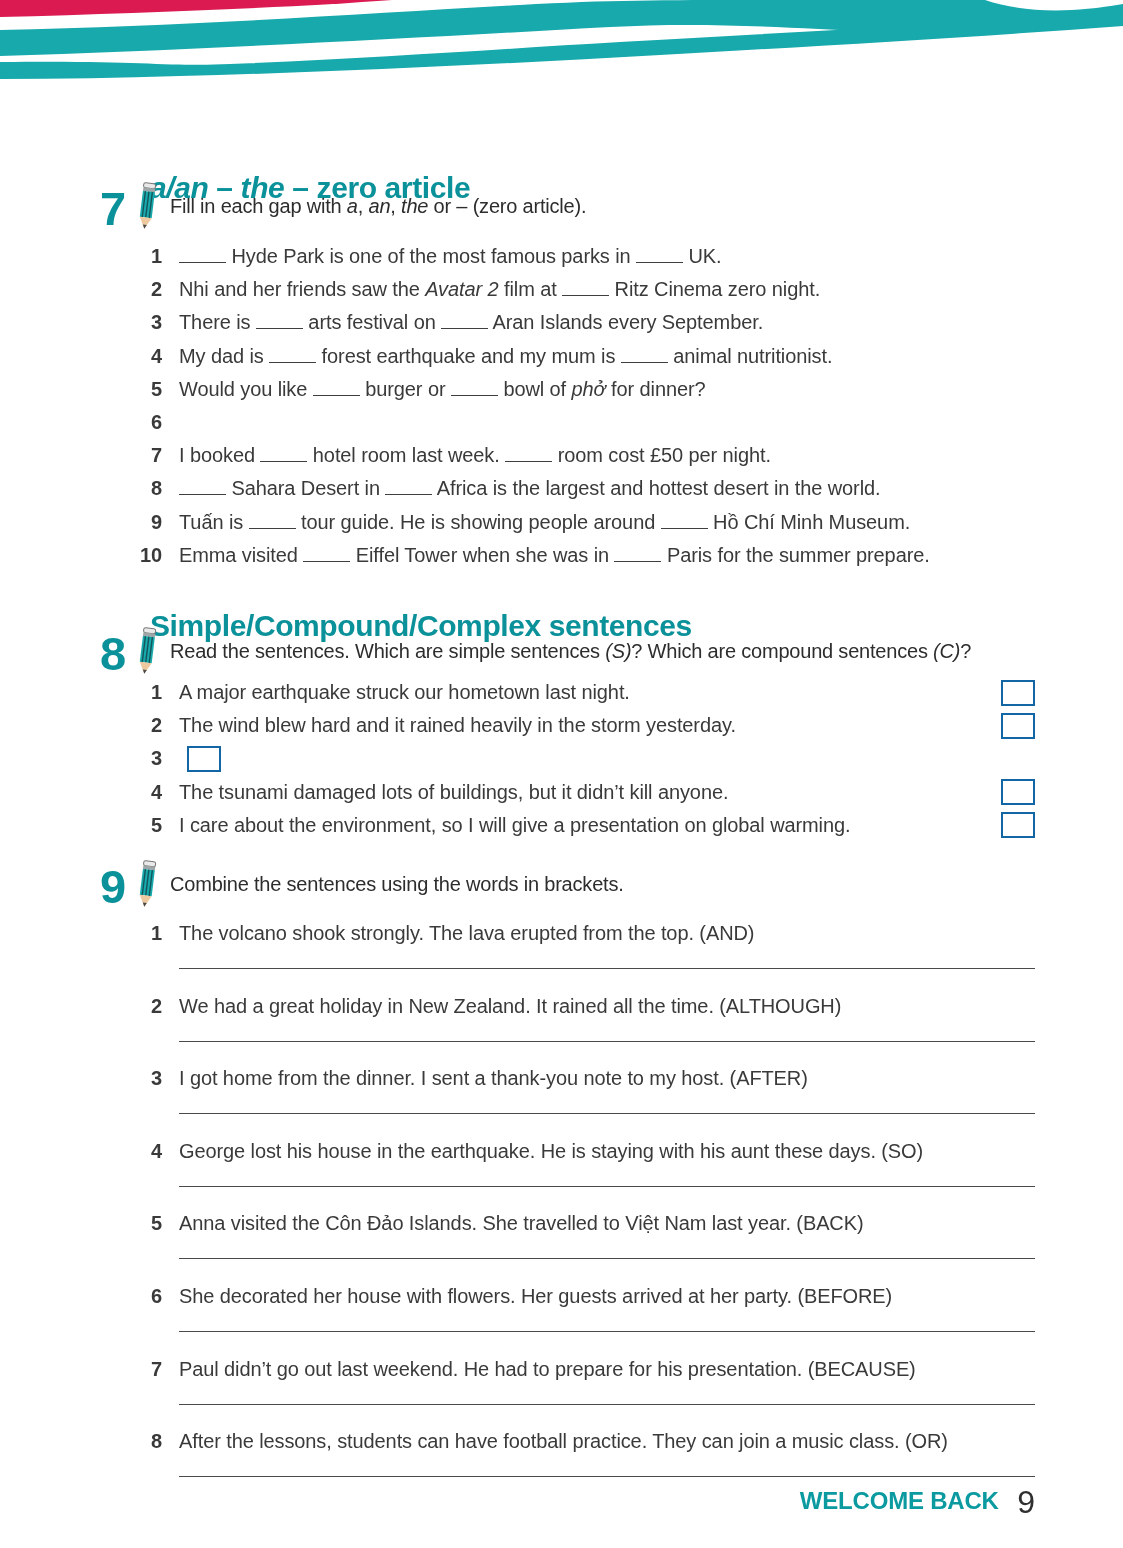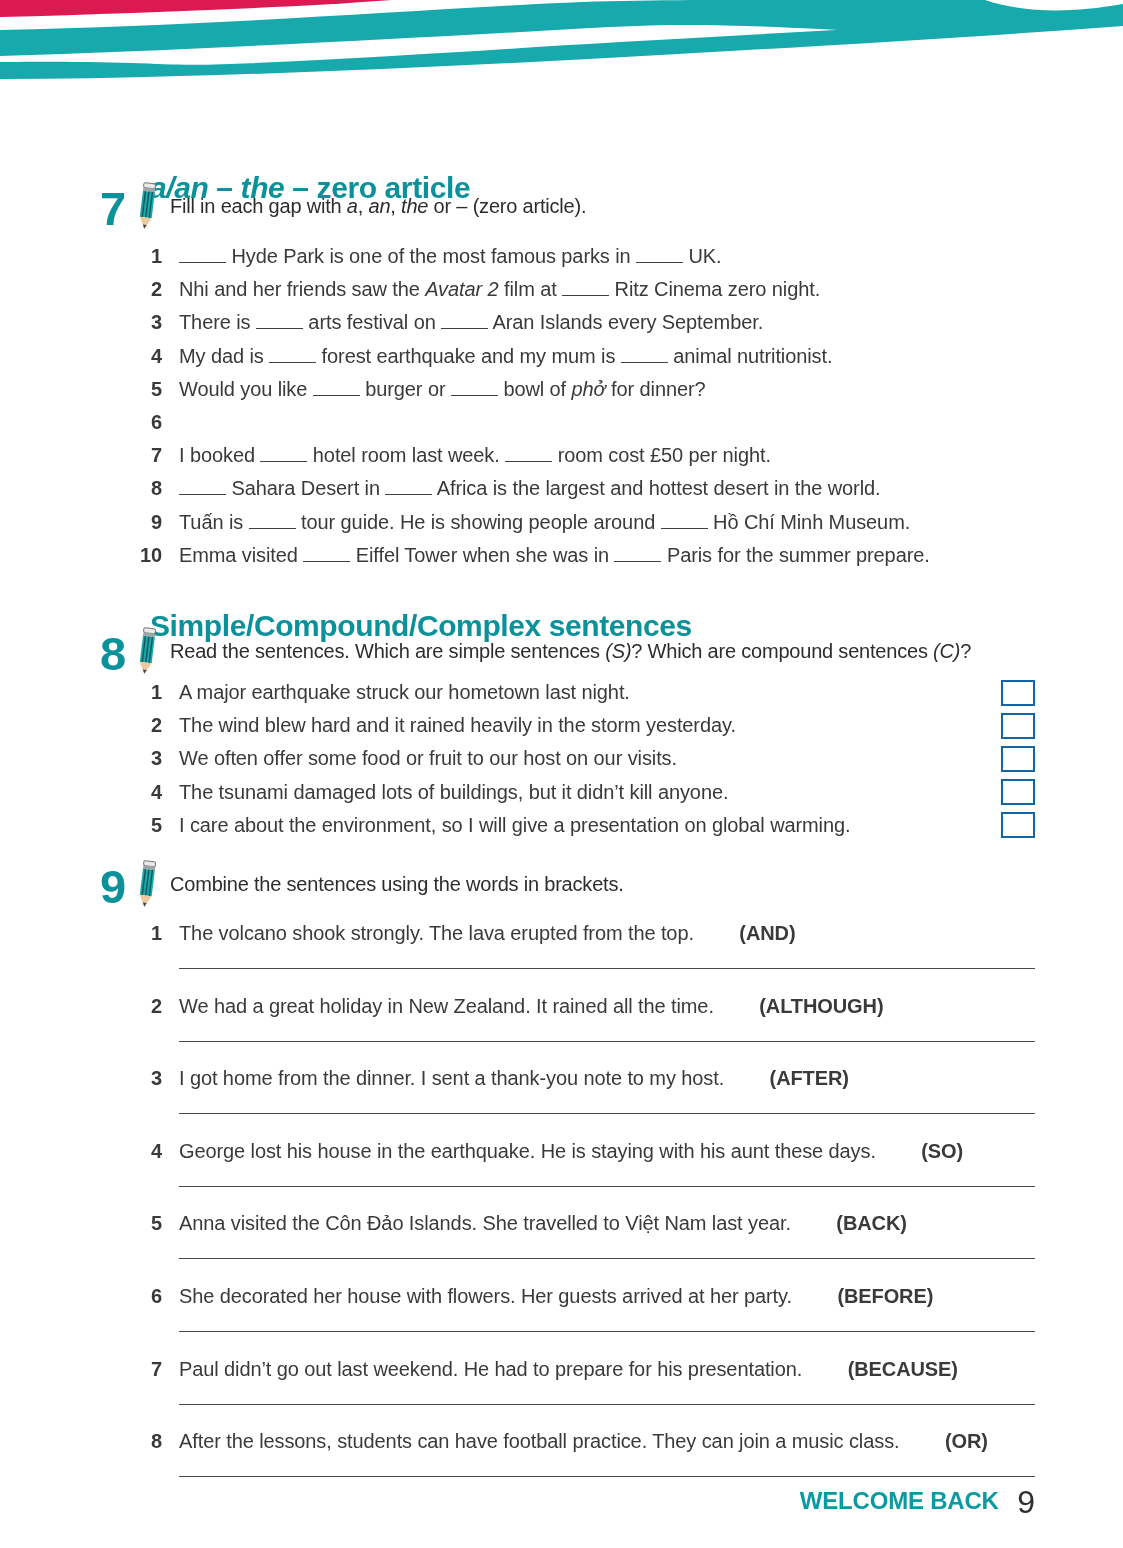--- a/index.html
+++ b/index.html
@@ -4,21 +4,21 @@
 <style>
   * { box-sizing: border-box; }
   html,body { margin:0; padding:0; }
   body {
     width:1123px; height:1548px; position:relative; background:#fff;
     font-family:"Liberation Sans", sans-serif;
     color:var(--body-text,#3a3a3a);
     overflow:hidden;
   }
   .it { font-style:italic; }
-  .bd { font-weight:bold;margin-left:40px; }
+  .bd { font-weight:normal; }
 
   
   .wave-banner { position:absolute; top:0; left:0; width:1123px; height:100px; }
 
   
   .sec-heading {
     position:absolute; left:150px;
     color:var(--heading-teal,#0b9199);
     font-size:30px; font-weight:bold; letter-spacing:-0.4px;
     white-space:nowrap;
@@ -164,21 +164,20 @@
       <span class="txt"><span>A major earthquake struck our hometown last night.</span></span>
       <div class="cbx"></div>
     </div>
     <div class="row">
       <span class="num">2</span>
       <span class="txt"><span>The wind blew hard and it rained heavily in the storm yesterday.</span></span>
       <div class="cbx"></div>
     </div>
     <div class="row">
       <span class="num">3</span>
-      <span class="txt"><span>We often offer some food or fruit to our host on our visits.</span></span>
       <div class="cbx"></div>
     </div>
     <div class="row">
       <span class="num">4</span>
       <span class="txt"><span>The tsunami damaged lots of buildings, but it didn’t kill anyone.</span></span>
       <div class="cbx"></div>
     </div>
     <div class="row">
       <span class="num">5</span>
       <span class="txt"><span>I care about the environment, so I will give a presentation on global warming.</span></span>

